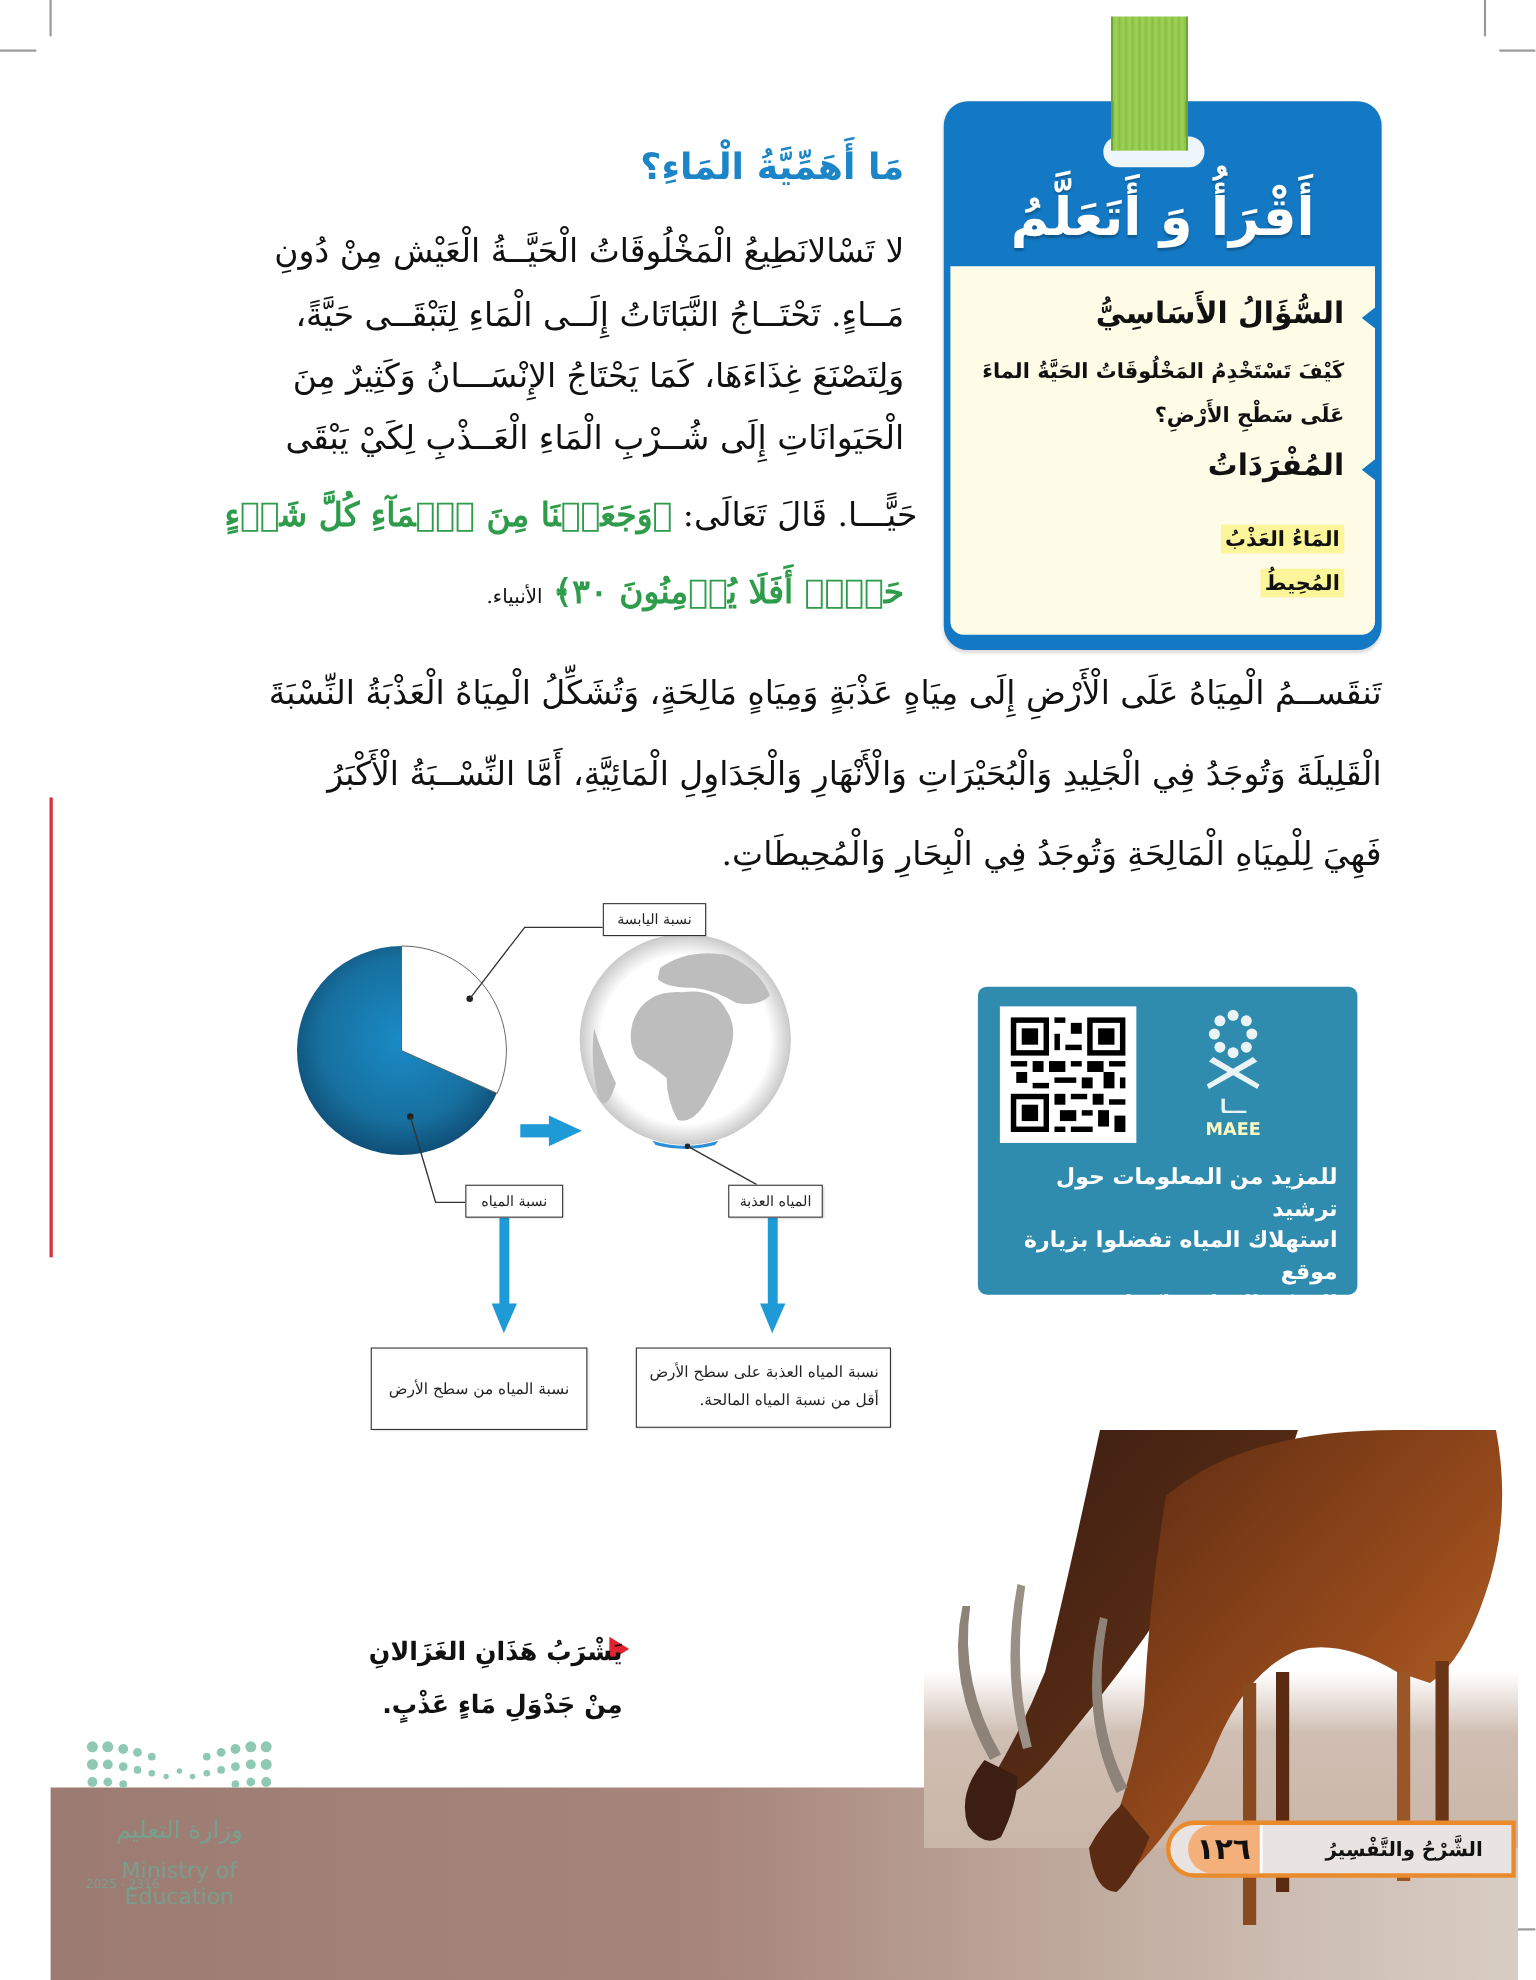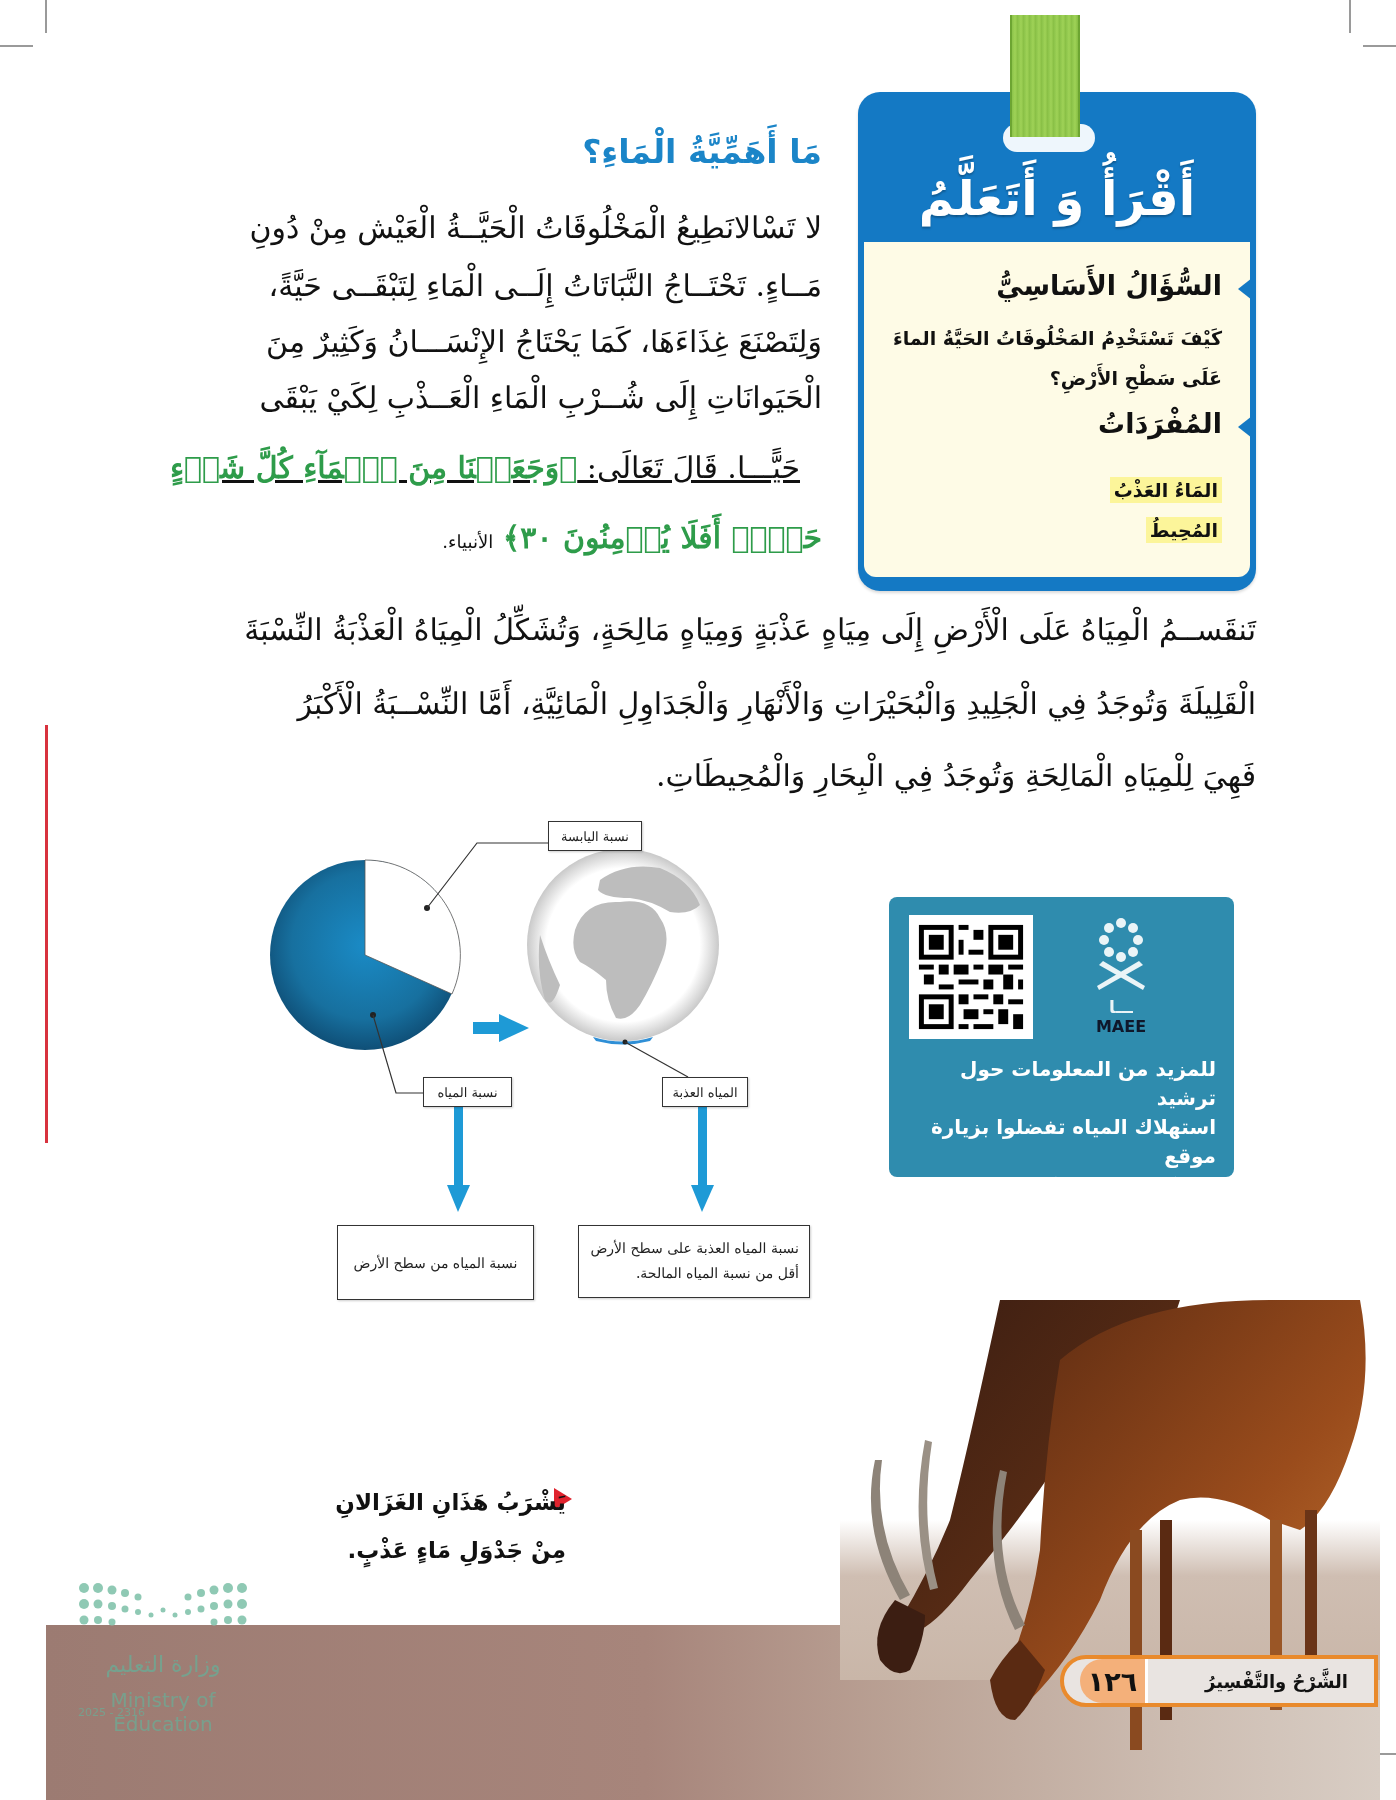--- a/index.html
+++ b/index.html
@@ -74,21 +74,21 @@
   </div>
 </div>
 <div id="tab-green" class="abs"></div>
 
 <div class="abs rtl heading" style="right:574px;top:132px;width:400px;">مَا أَهَمِّيَّةُ الْمَاءِ؟</div>
 
 <div class="abs rtl para" style="right:574px;top:210px;width:640px;white-space:nowrap;">لا تَسْالانَطِيعُ الْمَخْلُوقَاتُ الْحَيَّــةُ الْعَيْش مِنْ دُونِ</div>
 <div class="abs rtl para" style="right:574px;top:268px;width:640px;white-space:nowrap;">مَــاءٍ. تَحْتَــاجُ النَّبَاتَاتُ إِلَــى الْمَاءِ لِتَبْقَــى حَيَّةً،</div>
 <div class="abs rtl para" style="right:574px;top:324px;width:640px;white-space:nowrap;">وَلِتَصْنَعَ غِذَاءَهَا، كَمَا يَحْتَاجُ الإِنْسَـــانُ وَكَثِيرٌ مِنَ</div>
 <div class="abs rtl para" style="right:574px;top:380px;width:640px;white-space:nowrap;">الْحَيَوانَاتِ إِلَى شُــرْبِ الْمَاءِ الْعَــذْبِ لِكَيْ يَبْقَى</div>
-<div class="abs rtl para" style="right:596px;top:450px;width:640px;white-space:nowrap;text-decoration:underline;">
+<div class="abs rtl para" style="right:562px;top:450px;width:640px;white-space:nowrap;">
   <span>حَيًّـــا. قَالَ تَعَالَى: </span><span class="quran">﴿وَجَعَلۡنَا مِنَ ٱلۡمَآءِ كُلَّ شَيۡءٍ</span>
 </div>
 <div class="abs rtl para" style="right:574px;top:520px;width:640px;white-space:nowrap;">
   <span class="quran">حَيٍّۚ أَفَلَا يُؤۡمِنُونَ ٣٠﴾</span>
   <span style="font-size:18px;">الأنبياء.</span>
 </div>
 
 <div class="abs rtl para" style="right:140px;top:612px;width:1060px;white-space:nowrap;">تَنقَســمُ الْمِيَاهُ عَلَى الْأَرْضِ إِلَى مِيَاهٍ عَذْبَةٍ وَمِيَاهٍ مَالِحَةٍ، وَتُشَكِّلُ الْمِيَاهُ الْعَذْبَةُ النِّسْبَةَ</div>
 <div class="abs rtl para" style="right:140px;top:686px;width:1060px;white-space:nowrap;">الْقَلِيلَةَ وَتُوجَدُ فِي الْجَلِيدِ وَالْبُحَيْرَاتِ وَالْأَنْهَارِ وَالْجَدَاوِلِ الْمَائِيَّةِ، أَمَّا النِّسْــبَةُ الْأَكْبَرُ</div>
 <div class="abs rtl para" style="right:140px;top:758px;width:1060px;white-space:nowrap;">فَهِيَ لِلْمِيَاهِ الْمَالِحَةِ وَتُوجَدُ فِي الْبِحَارِ وَالْمُحِيطَاتِ.</div>
@@ -192,21 +192,21 @@
         <circle cx="42" cy="37" r="5"></circle>
       <circle cx="30" cy="42" r="5"></circle>
         <circle cx="18" cy="37" r="5"></circle>
         <circle cx="13" cy="25" r="5"></circle>
         <circle cx="18" cy="13" r="5"></circle>
       <path d="M8 50 L52 75 L54 71 L12 46 Z"></path>
         <path d="M52 50 L8 75 L6 71 L48 46 Z"></path>
     </g>
   </svg>
   <div class="abs" style="left:192px;top:100px;width:80px;text-align:center;color:#eaf4f7;font-weight:bold;font-size:17px;">ـــا</div>
-  <div class="abs" style="left:192px;top:120px;width:80px;text-align:center;color:#0f172a;font-weight:bold;font-size:16px;">MAEE</div>
+  <div class="abs" style="left:192px;top:120px;width:80px;text-align:center;color:#fef9c3;font-weight:bold;font-size:16px;">MAEE</div>
   <div class="maee-text">
     <div>للمزيد من المعلومات حول ترشيد</div>
     <div>استهلاك المياه تفضلوا بزيارة موقع</div>
     <div>المركز الوطني لكفاءة وترشيد المياه.</div>
   </div>
 </div>
 
 <div class="abs" style="left:46px;top:1625px;width:1334px;height:175px;background:linear-gradient(90deg,#9c7b72 0%,#a7857b 45%,#bba396 65%,#cdbdb2 85%,#d8cdc4 100%);"></div>
 <div class="abs" style="left:840px;top:1520px;width:540px;height:160px;background:linear-gradient(180deg,rgba(210,195,185,0) 0%,#cfbeb2 35%,#c9b6a8 100%);"></div>
 

